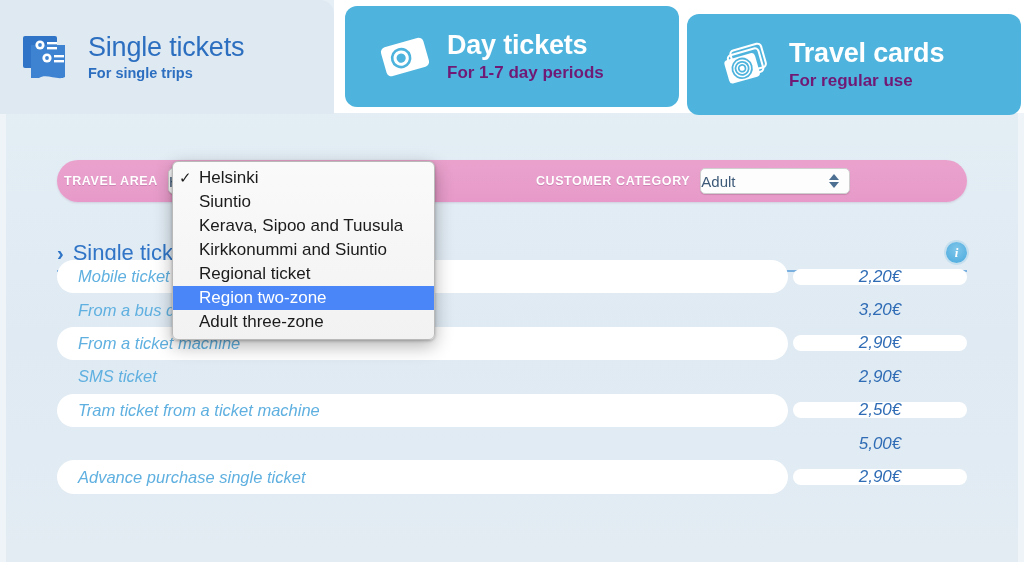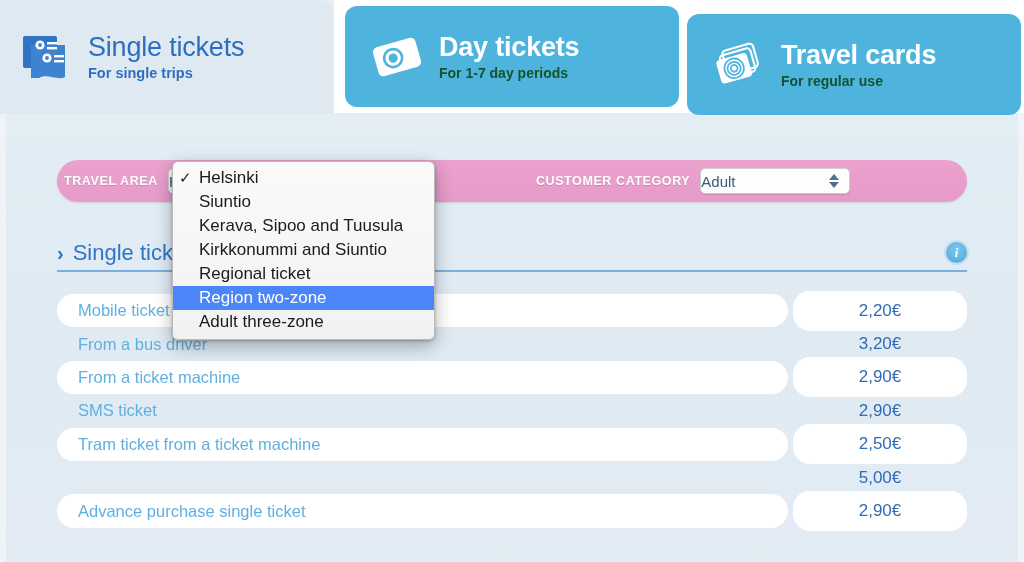--- a/index.html
+++ b/index.html
@@ -15,32 +15,32 @@
 
   
   .rail{position:absolute;top:0;bottom:0;width:6px;background:#eff4f8;}
   .rail.left{left:0;}
   .rail.right{right:0;}
 
   
   .tabstrip{position:absolute;left:0;top:0;width:1024px;height:114px;}
   .tabs-white{position:absolute;left:334px;top:0;right:0;height:113px;background:#ffffff;}
   .tab{position:absolute;top:6px;height:101px;border-radius:12px;box-sizing:border-box;
-       display:flex;align-items:center;gap:14px;padding-left:24px;}
+       display:flex;align-items:center;gap:14px;padding-left:32px;}
   .tab.active{left:0;top:0;width:334px;height:114px;background:#dfe9f2;
        border-radius:0 14px 0 0;padding-left:18px;}
   .tab.blue{background:#4fb4dd;}
   .tab.t2{left:345px;width:334px;}
   .tab.t3{left:687px;width:334px;margin-top:8px;}
   .tab-ico{flex:0 0 auto;width:56px;height:56px;display:flex;align-items:center;justify-content:center;}
   .tab-txt{display:flex;flex-direction:column;justify-content:center;line-height:1;}
   .tab.active .tab-title{color:#2c6fc0;font-size:27px;font-weight:400;letter-spacing:-0.2px;}
   .tab.active .tab-sub{color:#2c6fc0;font-size:14.5px;font-weight:700;margin-top:5px;}
   .tab.blue .tab-title{color:#ffffff;font-size:27px;font-weight:700;letter-spacing:-0.2px;}
-  .tab.blue .tab-sub{color:#14532d;font-size:14px;font-weight:700;margin-top:5px;}
+  .tab.blue .tab-sub{color:#701a75;font-size:17px;font-weight:700;margin-top:5px;}
 
   
   .filterbar{position:absolute;left:57px;top:160px;width:910px;height:42px;
      background:linear-gradient(180deg,#eaa2cd 0%,#e79ac9 100%);
      border-radius:21px;display:flex;align-items:center;
      box-shadow:0 1px 2px rgba(120,80,120,.18);}
   .fl-label{color:#ffffff;font-size:12.5px;font-weight:700;letter-spacing:.6px;text-shadow:0 1px 0 rgba(170,100,150,.45);}
   .fl-label.a{margin-left:7px;}
   .fl-label.b{margin-left:0;}
   .sel-mac{position:relative;height:26px;border-radius:5px;background:#fdfdfd;
@@ -62,25 +62,25 @@
      border-bottom:2px solid #7ab0e0;padding-bottom:4px;}
   .sec-title{display:flex;align-items:center;gap:9px;color:#2f74c6;font-size:22px;}
   .chev{color:#2f74c6;font-size:20px;font-weight:700;line-height:1;}
   .info-icon{width:21px;height:21px;border-radius:50%;
      background:radial-gradient(circle at 50% 35%,#7ec6ea 0%,#4aa9dd 100%);
      display:flex;align-items:center;justify-content:center;margin-bottom:3px;
      box-shadow:0 0 0 2px rgba(150,200,230,.35);}
   .info-icon span{color:#fff;font-style:italic;font-weight:700;font-size:13px;font-family:"Liberation Serif",serif;line-height:1;}
 
   
-  .rows{position:absolute;left:57px;top:294px;width:910px;}
+  .rows{position:absolute;left:57px;top:260px;width:910px;font-style:italic;}
   .row{height:33.4px;display:flex;align-items:center;position:relative;}
   .row .name{position:absolute;left:0;width:731px;height:33.4px;display:flex;align-items:center;
      padding-left:21px;box-sizing:border-box;color:#5fb0e0;font-size:16.5px;}
-  .row .price{position:absolute;left:736px;width:174px;height:40px;display:flex;
+  .row .price{position:absolute;left:736px;width:174px;height:16px;display:flex;
      align-items:center;justify-content:center;color:#2f6cb5;font-size:17px;}
   .row.odd .name, .row.odd .price{background:#ffffff;border-radius:17px;}
 
   
   .dropdown{position:absolute;left:172px;top:161px;width:261px;
      background:linear-gradient(180deg,#fafafa 0%,#f2f2f2 100%);
      border:1px solid #b9b9b9;border-radius:6px;
      box-shadow:0 6px 18px rgba(0,0,0,.30),0 1px 3px rgba(0,0,0,.25);
      padding:4px 0 5px 0;z-index:40;}
   .dd-item{height:24px;display:flex;align-items:center;

